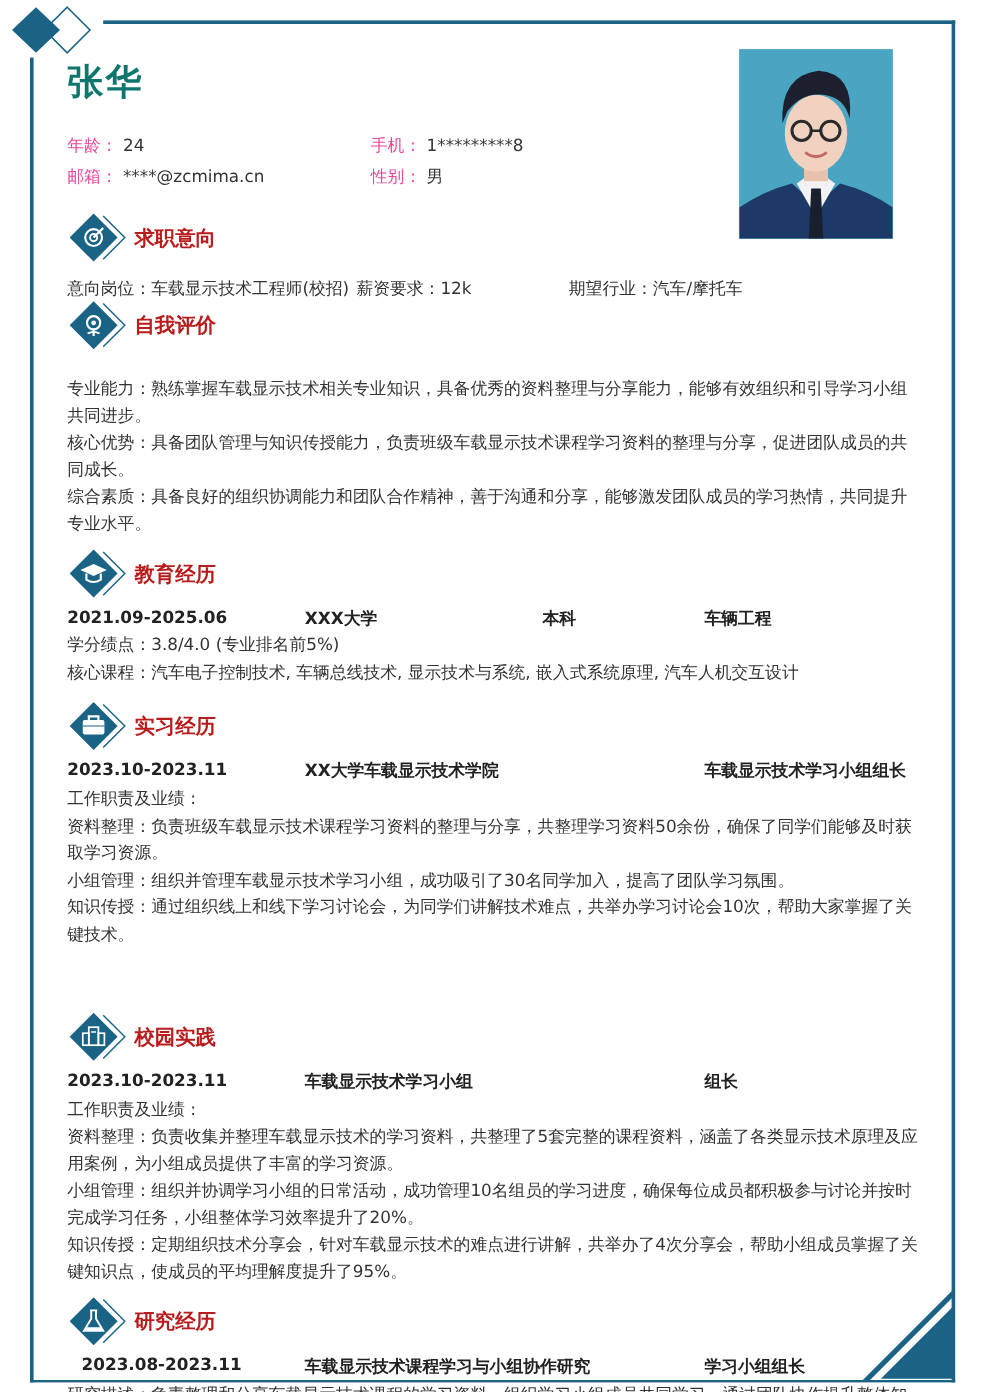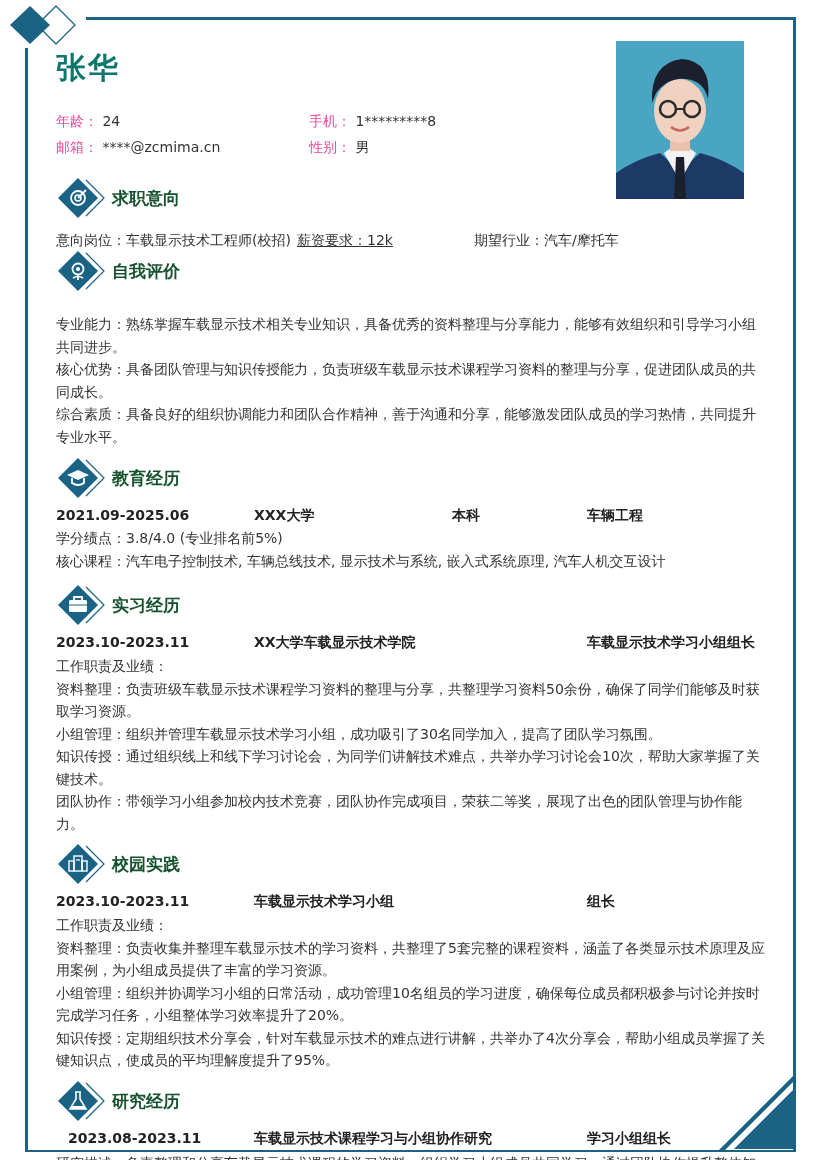--- a/index.html
+++ b/index.html
@@ -17,21 +17,21 @@
 
   .name { position: absolute; left: 56px; top: 48px; font-size: 30px; font-weight: bold; color: #0f766e; letter-spacing: 2px; }
 
   .info { position: absolute; font-size: 14px; color: #333; white-space: nowrap; }
   .info .lbl { color: #ec4899; }
 
   .photo { position: absolute; left: 616px; top: 41px; width: 128px; height: 158px; background: #4aa5c2; overflow: hidden; }
 
   .section-head { position: absolute; left: 58px; height: 42px; display: flex; align-items: center; }
   .section-head .badge { position: relative; width: 52px; height: 42px; }
-  .section-head .title { font-size: 17px; font-weight: bold; color: #14532d; margin-left: 2px; text-align: right; }
+  .section-head .title { font-size: 17px; font-weight: bold; color: #b91c1c; margin-left: 2px; text-align: right; }
 
   .text { position: absolute; left: 56px; width: 712px; font-size: 14px; line-height: 22.5px; color: #333; }
   .row { position: absolute; left: 56px; font-size: 14px; font-weight: bold; color: #222; white-space: nowrap; }
   .row span { position: absolute; top: 0; }
 
   .p { margin: 0; }
 
   .bottom-triangle { position: absolute; left: 716px; top: 1073px; width: 80px; height: 80px; }
   .cut-text { position: absolute; left: 56px; top: 1152px; font-size: 14px; color: #333; white-space: nowrap; height: 8px; overflow: hidden; line-height: 22px; }
 </style>
@@ -95,21 +95,21 @@
   <svg class="badge" viewBox="0 0 52 42">
     <polygon points="20,1 40,21 20,41 0,21" fill="#1b6385"></polygon>
     <polyline points="28,3 46,21 28,39" fill="none" stroke="#1b6385" stroke-width="1.2"></polyline>
     <circle cx="20" cy="21" r="7" fill="none" stroke="#fff" stroke-width="1.8"></circle>
     <circle cx="20" cy="21" r="3" fill="none" stroke="#fff" stroke-width="1.6"></circle>
     <line x1="20" y1="21" x2="28" y2="13" stroke="#fff" stroke-width="1.8"></line>
   </svg>
   <span class="title">求职意向</span>
 </div>
 <div class="info" style="left:56px; top:232px;">意向岗位：车载显示技术工程师(校招)</div>
-<div class="info" style="left:297px; top:232px;text-decoration:underline;">薪资要求：12k</div>
+<div class="info" style="left:297px; top:232px;">薪资要求：12k</div>
 <div class="info" style="left:474px; top:232px;">期望行业：汽车/摩托车</div>
 
 <div class="section-head" style="top:250px;">
   <svg class="badge" viewBox="0 0 52 42">
     <polygon points="20,1 40,21 20,41 0,21" fill="#1b6385"></polygon>
     <polyline points="28,3 46,21 28,39" fill="none" stroke="#1b6385" stroke-width="1.2"></polyline>
     <circle cx="20" cy="19" r="5.5" fill="none" stroke="#fff" stroke-width="1.8"></circle>
     <circle cx="20" cy="19" r="2" fill="#fff"></circle>
     <line x1="20" y1="25" x2="20" y2="30" stroke="#fff" stroke-width="1.8"></line>
     <path d="M15,28 Q20,25 25,28" fill="none" stroke="#fff" stroke-width="1.5"></path>
@@ -155,21 +155,20 @@
 <div class="row" style="top:634px;">
   <span style="left:0;">2023.10-2023.11</span>
   <span style="left:198px;">XX大学车载显示技术学院</span>
   <span style="left:531px;">车载显示技术学习小组组长</span>
 </div>
 <div class="text" style="top:655px;">
   <p class="p">工作职责及业绩：</p>
   <p class="p">资料整理：负责班级车载显示技术课程学习资料的整理与分享，共整理学习资料50余份，确保了同学们能够及时获取学习资源。</p>
   <p class="p">小组管理：组织并管理车载显示技术学习小组，成功吸引了30名同学加入，提高了团队学习氛围。</p>
   <p class="p">知识传授：通过组织线上和线下学习讨论会，为同学们讲解技术难点，共举办学习讨论会10次，帮助大家掌握了关键技术。</p>
-  <p class="p">团队协作：带领学习小组参加校内技术竞赛，团队协作完成项目，荣获二等奖，展现了出色的团队管理与协作能力。</p>
 </div>
 
 <div class="section-head" style="top:843px;">
   <svg class="badge" viewBox="0 0 52 42">
     <polygon points="20,1 40,21 20,41 0,21" fill="#1b6385"></polygon>
     <polyline points="28,3 46,21 28,39" fill="none" stroke="#1b6385" stroke-width="1.2"></polyline>
     <rect x="16" y="13" width="8" height="15" fill="none" stroke="#fff" stroke-width="1.4"></rect>
     <rect x="11" y="18" width="5" height="10" fill="none" stroke="#fff" stroke-width="1.4"></rect>
     <rect x="24" y="18" width="5" height="10" fill="none" stroke="#fff" stroke-width="1.4"></rect>
     <line x1="18" y1="17" x2="22" y2="17" stroke="#fff" stroke-width="1.2"></line>

